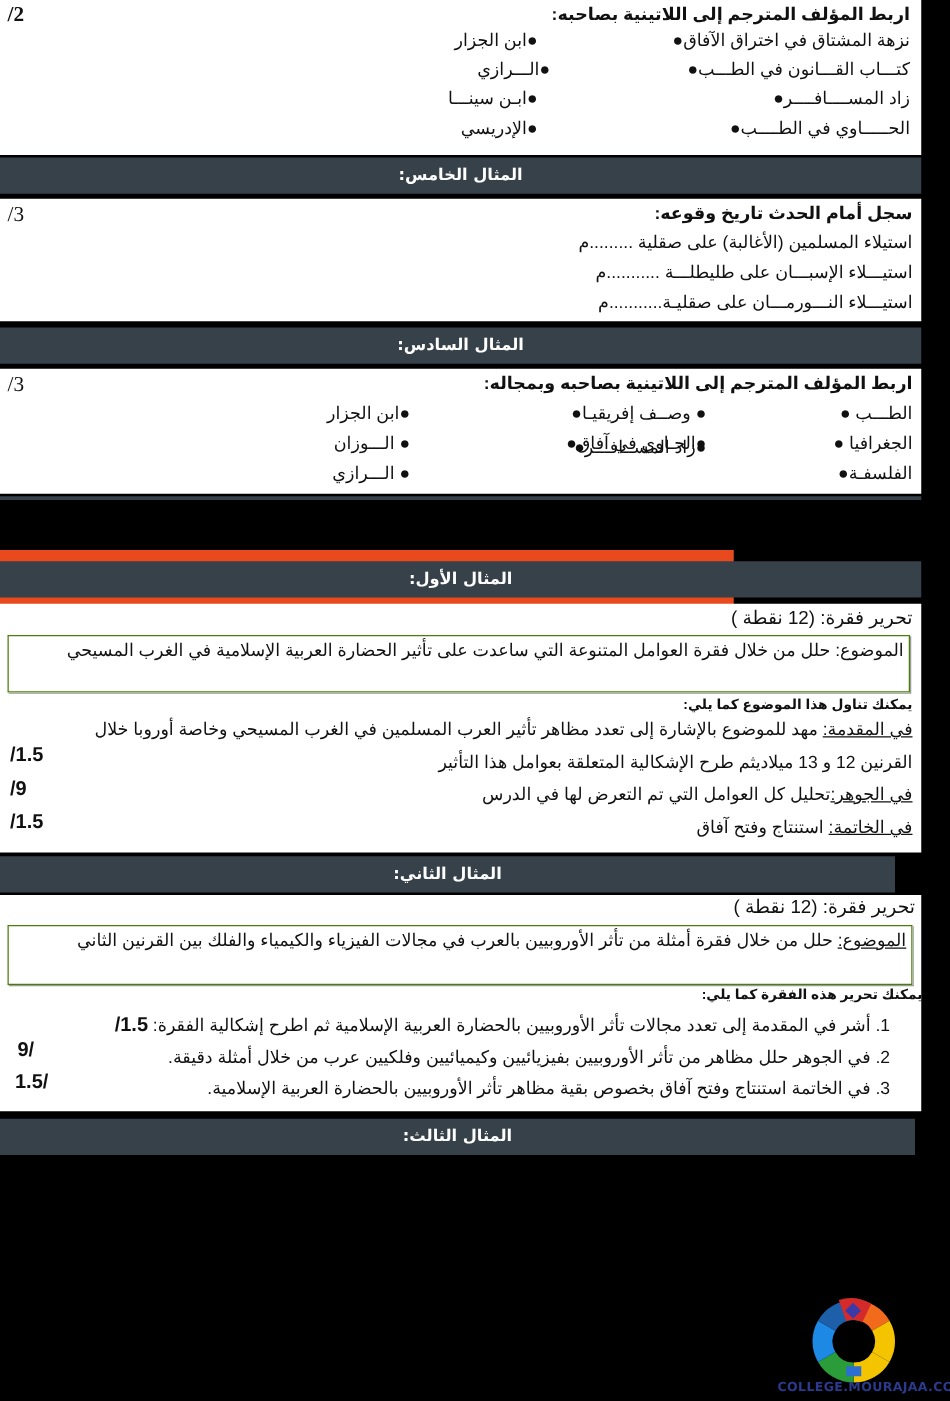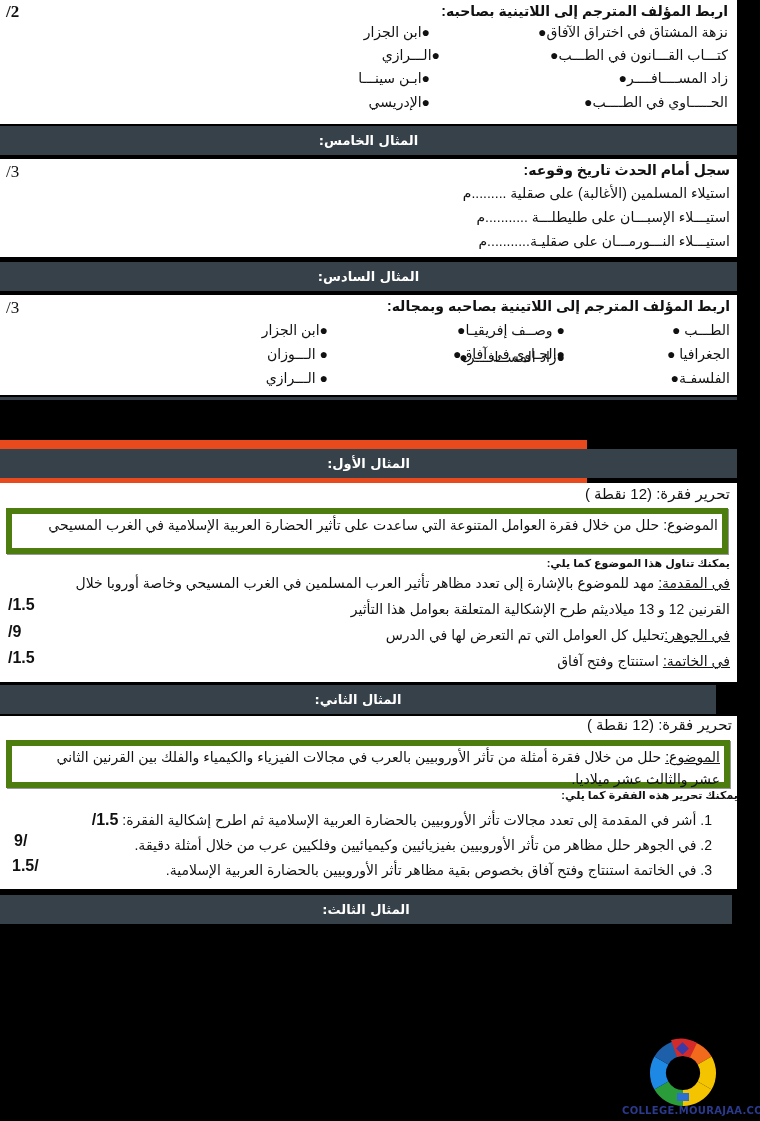--- a/index.html
+++ b/index.html
@@ -17,21 +17,21 @@
     .orange {
       background: #e84a1e; color: #fff; font-family: "DejaVu Sans", sans-serif; font-weight: bold;
       font-size: 21px; display: flex; align-items: center; justify-content: center;
     }
     .rtl { direction: rtl; text-align: right; }
     .q-title { font-weight: bold; font-size: 14px; }
     .line { font-size: 14px; line-height: 22px; white-space: nowrap; }
     .score { font-family: "Liberation Serif", serif; font-size: 17px; }
     .score-b { font-family: "Liberation Sans", sans-serif; font-size: 16px; font-weight: bold; }
     .u { text-decoration: underline; }
-    .boxed { border: 6px solid #4d7c0f; box-shadow: 1px 1px 0 #999; }
+    .boxed { border: 1px solid #4d7c0f; box-shadow: 1px 1px 0 #999; }
     .small-b { font-size: 11px; font-weight: bold; }
     .logo-text { font-family: "DejaVu Sans", sans-serif; font-weight: bold; font-size: 10px; color: #2b3a8c; letter-spacing: 0.3px; }
   </style>
 </head>
 <body>
 
 <div class="abs white" style="left:0;top:0;width:737px;height:124px;"></div>
 <div class="abs score" style="left:6px;top:2px;font-size:17px;font-weight:bold;">/2</div>
 <div class="abs rtl q-title" style="right:32px;top:3px;">اربط المؤلف المترجم  إلى اللاتينية بصاحبه:</div>
 
@@ -93,21 +93,20 @@
 
 <div class="abs rtl line" style="right:30px;top:650px;"><span class="u">في الخاتمة:</span><span> استنتاج وفتح آفاق</span></div>
 <div class="abs score-b" style="left:8px;top:649px;">/1.5</div>
 
 <div class="abs band" style="left:0;top:685px;width:716px;height:29px;">:المثال الثاني</div>
 
 <div class="abs white" style="left:0;top:716px;width:737px;height:173px;"></div>
 <div class="abs rtl" style="right:28px;top:716px;font-size:15px;">تحرير فقرة: (12  نقطة )</div>
 <div class="abs rtl boxed" style="left:6px;top:740px;width:724px;height:48px;font-size:14px;line-height:22px;padding:0 4px;box-sizing:border-box;">
   <div style="white-space:nowrap;"><span class="u">الموضوع:</span><span> حلل من خلال فقرة أمثلة من تأثر الأوروبيين بالعرب في مجالات الفيزياء والكيمياء والفلك بين القرنين الثاني</span></div>
-  <div>عشر والثالث عشر ميلاديا.</div>
 </div>
 <div class="abs rtl small-b" style="right:22px;top:789px;">يمكنك تحرير هذه الفقرة كما يلي:</div>
 
 <div class="abs rtl line" style="right:48px;top:809px;"><span>1.</span> <span>أشر في المقدمة إلى تعدد مجالات تأثر الأوروبيين بالحضارة العربية الإسلامية ثم اطرح إشكالية الفقرة:</span> <b class="score-b">1.5/</b></div>
 <div class="abs rtl line" style="right:48px;top:834px;"><span>2.</span> <span>في الجوهر حلل مظاهر من تأثر الأوروبيين بفيزيائيين وكيميائيين وفلكيين عرب من خلال أمثلة دقيقة.</span></div>
 <div class="abs score-b" style="left:14px;top:832px;">9/</div>
 <div class="abs rtl line" style="right:48px;top:859px;"><span>3.</span> <span>في الخاتمة استنتاج وفتح آفاق بخصوص بقية مظاهر تأثر الأوروبيين بالحضارة العربية الإسلامية.</span></div>
 <div class="abs score-b" style="left:12px;top:857px;">1.5/</div>
 
 <div class="abs band" style="left:0;top:895px;width:732px;height:29px;">:المثال الثالث</div>

